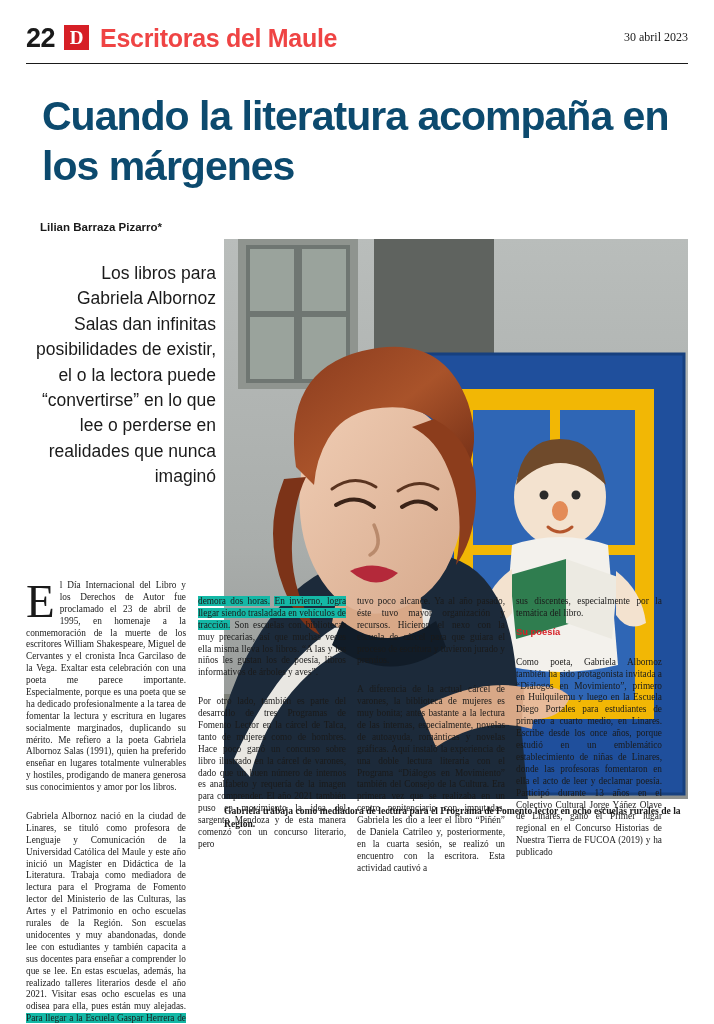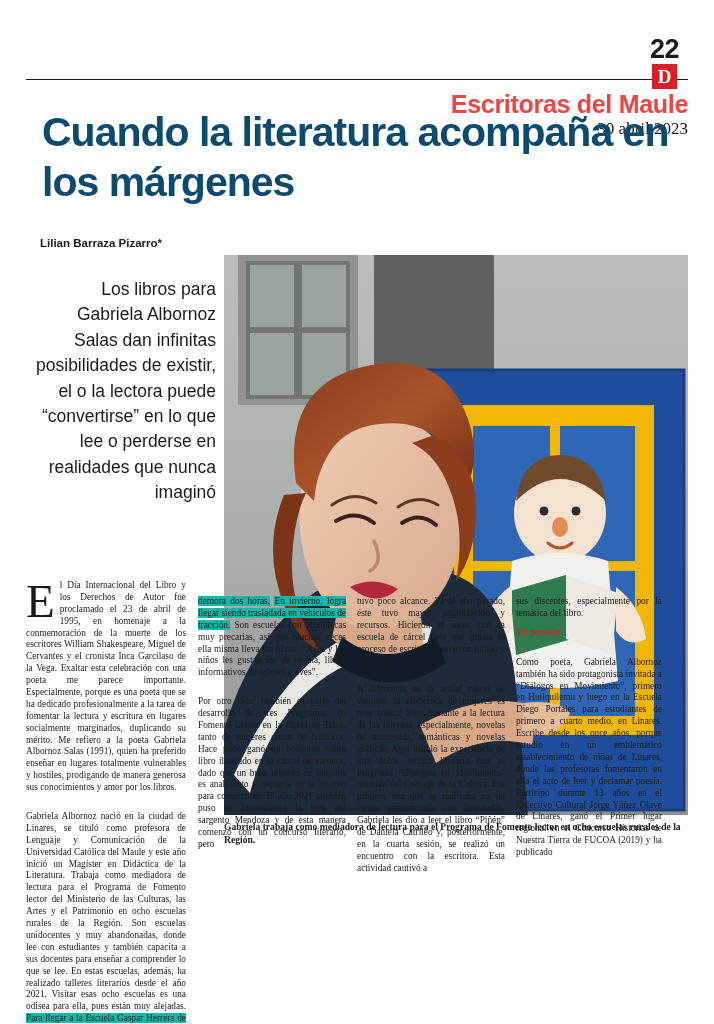--- a/index.html
+++ b/index.html
@@ -19,24 +19,23 @@
     width: 714px;
     height: 1024px;
     position: relative;
     box-sizing: border-box;
     padding: 0 26px;
   }
 
   
   .masthead {
     display: flex;
-    align-items: flex-end;
-    padding-top: 34px;
+    align-items: center;
+    padding-top: 18px;
     height: 40px;
-    flex-direction: column;
   }
   .folio {
     font-family: "Liberation Sans", sans-serif;
     font-weight: bold;
     font-size: 27px;
     letter-spacing: -0.5px;
     color: #1a1a1a;
     margin-right: 9px;
   }
   .logo-box {
@@ -56,21 +55,21 @@
   .section-title {
     font-family: "Liberation Sans", sans-serif;
     font-size: 25px;
     font-weight: bold;
     color: #ef4444;
     letter-spacing: -0.3px;
   }
   .masthead-date {
     margin-left: auto;
     font-family: "Liberation Serif", serif;
-    font-size: 17px;
+    font-size: 12px;
     color: #1a1a1a;
     padding-bottom: 2px;
   }
   .masthead-rule {
     border-top: 1px solid #1a1a1a;
     margin-top: 5px;
   }
   .masthead-rule.short {
     width: 150px;
     margin-left: auto;

